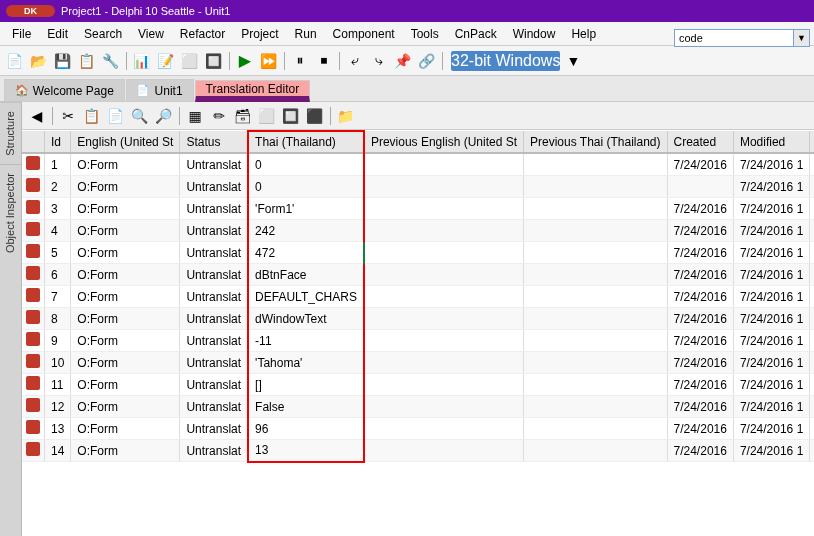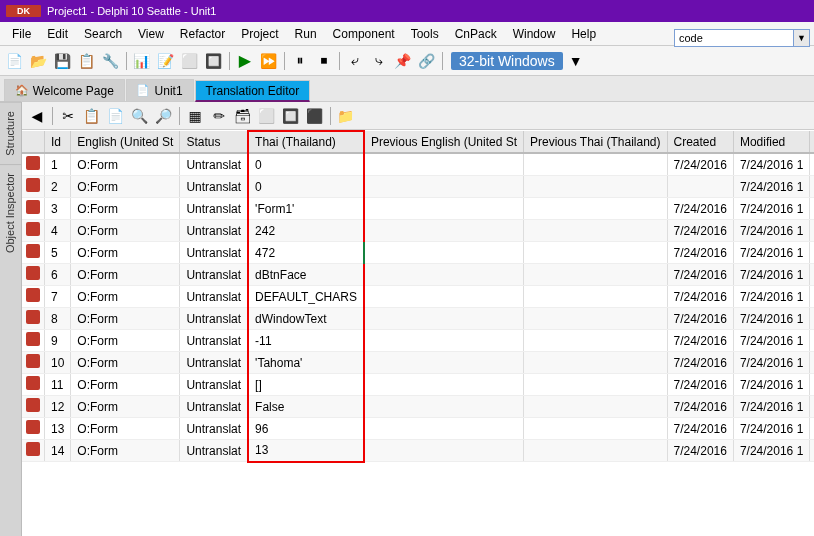--- a/index.html
+++ b/index.html
@@ -13,23 +13,23 @@
       display: flex;
       align-items: center;
       padding: 0 6px;
       font-size: 11px;
     }
     #title-bar .dk-badge {
       background: #c0392b;
       color: white;
       font-size: 9px;
       font-weight: bold;
-      padding: 1px 11px;
+      padding: 1px 18px;
       margin-right: 6px;
-      border-radius: 1px;
+      border-radius: 6px;
     }
 
     
     #menu-bar {
       background: #f5f5f5;
       border-bottom: 1px solid #ccc;
       height: 24px;
       display: flex;
       align-items: center;
       padding: 9px 4px;
@@ -82,22 +82,22 @@
       border: 1px solid transparent;
       background: transparent;
       cursor: pointer;
       display: flex; align-items: center; justify-content: center;
       font-size: 14px;
     }
     .tb-sep { width: 1px; height: 18px; background: #aaa; margin: 0 2px; }
     .tb-badge {
       background: #4a86c8;
       color: white;
-      font-size: 14px;
-      padding: 1px 8px;
+      font-size: 16px;
+      padding: 1px 0;
       border-radius: 2px;
       margin-left: 4px;
     }
 
     
     #tab-bar {
       background: #e8e8e8;
       height: 26px;
       display: flex;
       align-items: flex-end;
@@ -110,22 +110,22 @@
       border: 1px solid #ccc;
       border-bottom: none;
       background: #d0d0d0;
       cursor: pointer;
       display: flex;
       align-items: center;
       font-size: 12px;
       margin-right: 1px;
     }
     .tab.active {
-      background: #0ea5e9;
-      border-bottom: 2px solid #701a75;
+      background: #fca5a5;
+      border-bottom: 6px solid #701a75;
       margin-bottom: -1px;
       z-index: 1;
     }
     .tab-icon { margin-right: 4px; font-size: 11px; }
 
     
     #main-layout {
       display: flex;
       height: calc(536px - 22px - 24px - 30px - 26px);
     }

